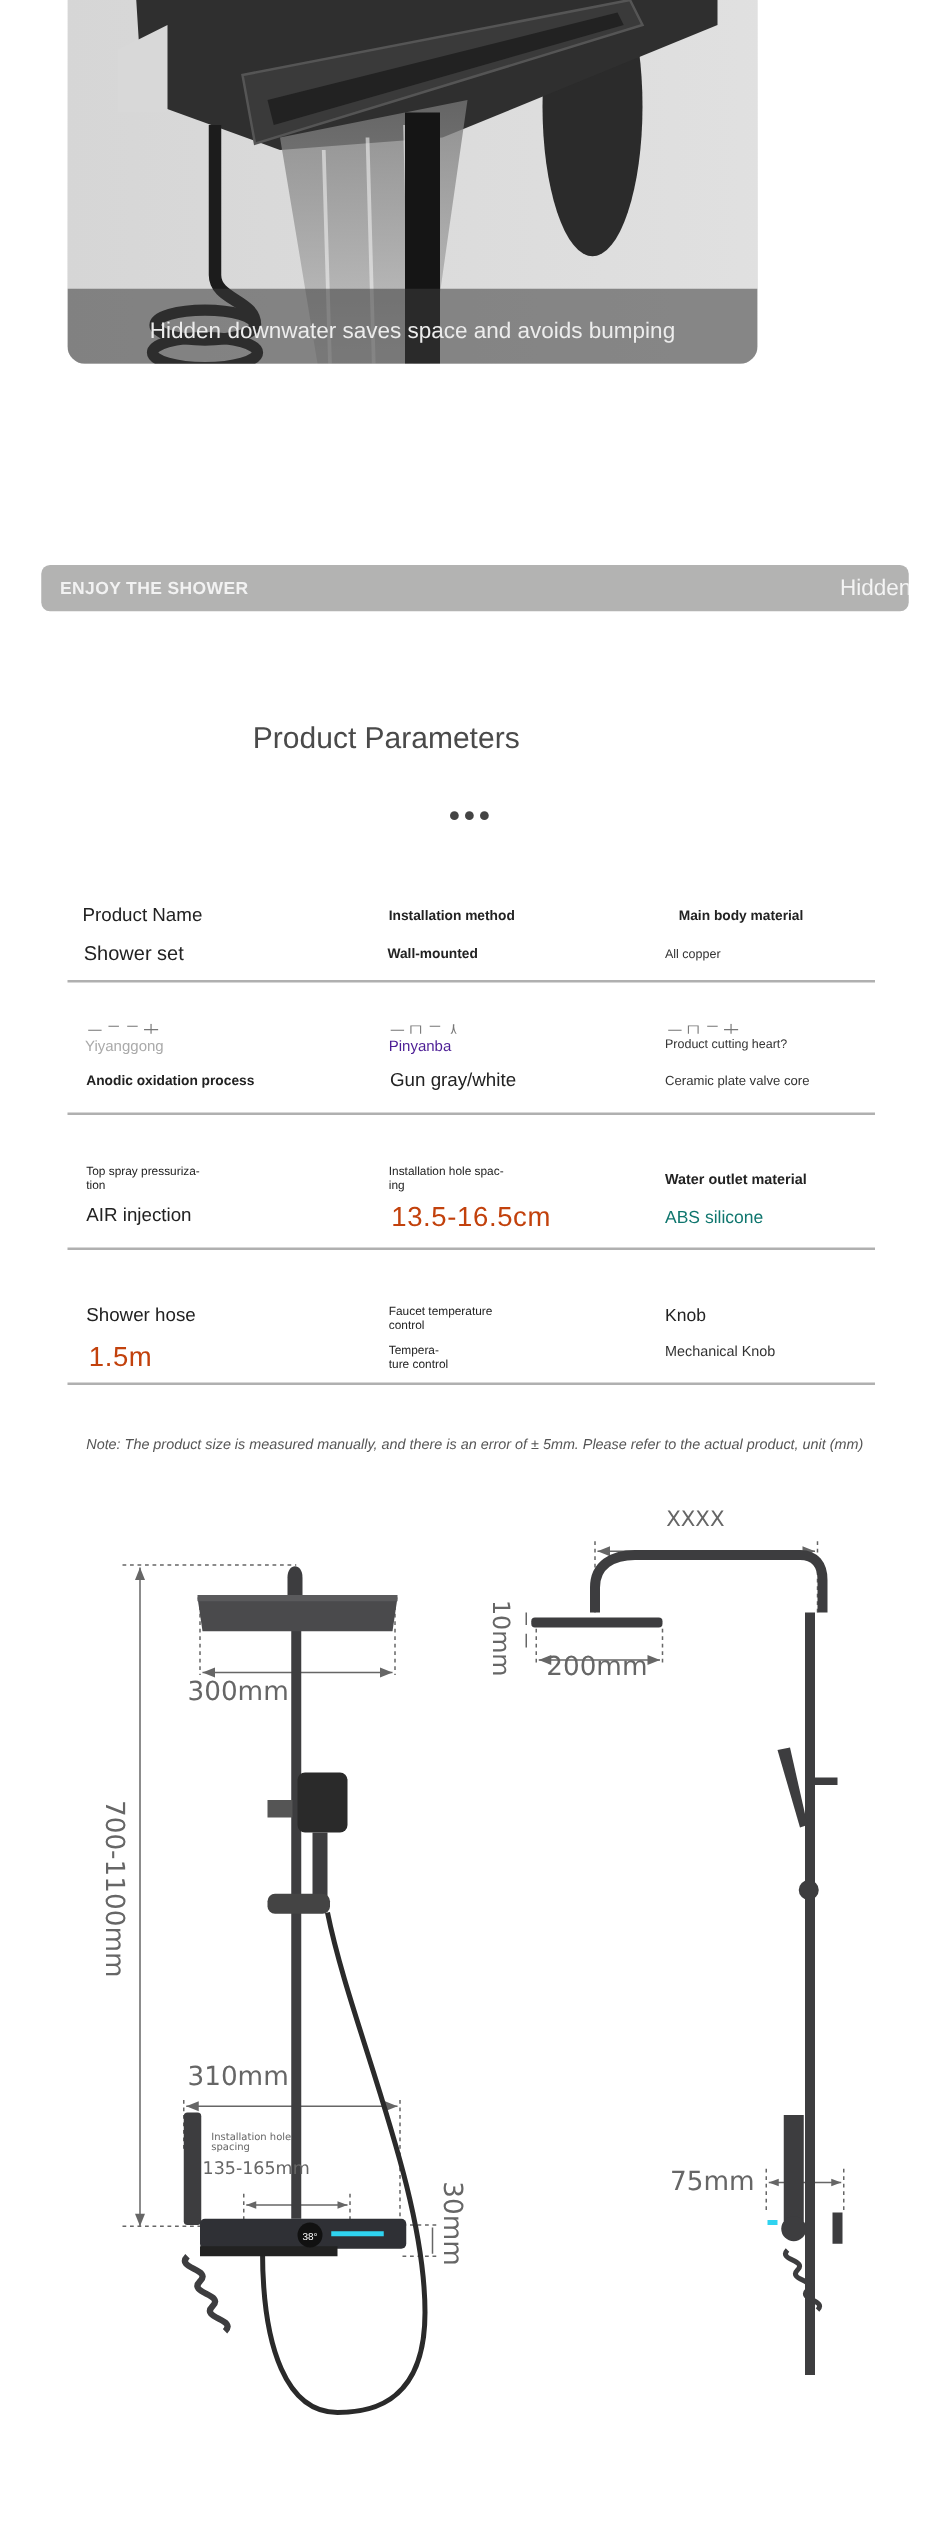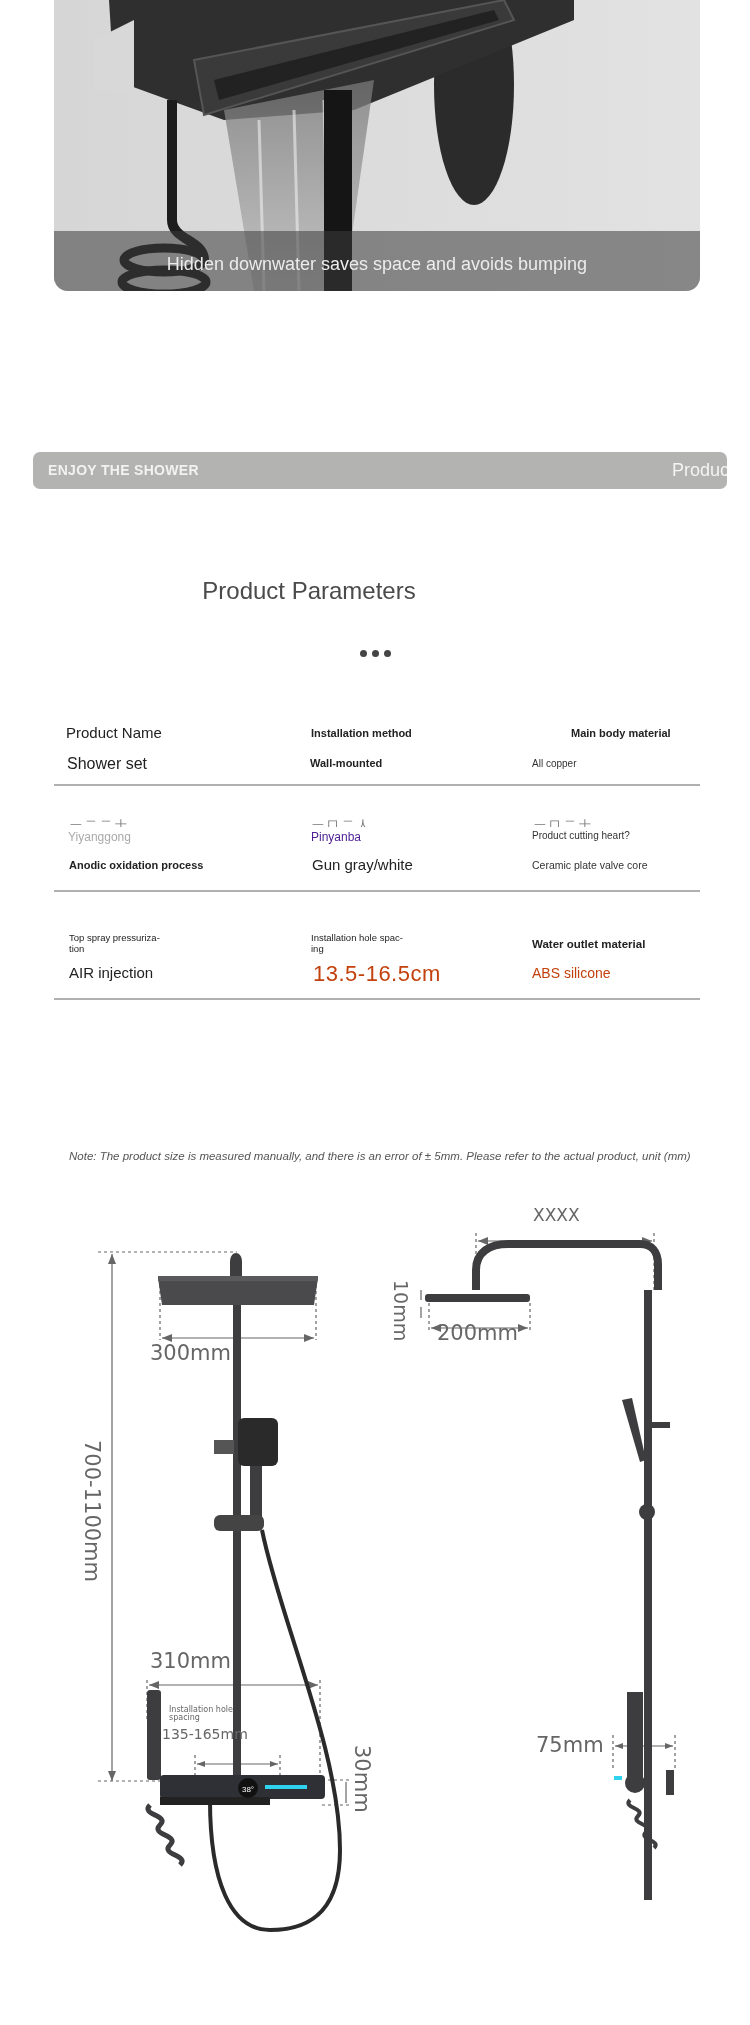--- a/index.html
+++ b/index.html
@@ -1,19 +1,19 @@
 <!DOCTYPE html>
 <html><head>
 <meta charset="utf-8">
 <style>
   html,body{margin:0;padding:0;background:#fff;}
   body{width:750px;height:2025px;position:relative;overflow:hidden;font-family:"Liberation Sans",sans-serif;color:#333;}
   .abs{position:absolute;}
   
-  .hero{left:54px;top:0;width:646px;height:291px;border-radius:0 0 14px 14px;overflow:hidden;
+  .hero{left:54px;top:0;width:552px;height:291px;border-radius:0 0 14px 14px;overflow:hidden;
         background:linear-gradient(180deg,#e6e6e6 0%,#d9d9d9 55%,#cfcfcf 100%);text-decoration:underline;}
   .hero-caption-bar{position:absolute;left:0;right:0;bottom:0;height:60px;background:rgba(60,60,60,0.55);}
   .hero-caption{position:absolute;left:0;right:0;bottom:16px;text-align:center;font-size:18px;color:#ececec;}
   
   .banner{left:33px;top:452px;width:694px;height:37px;background:#b3b3b2;border-radius:7px;overflow:hidden;}
   .banner-left{position:absolute;left:15px;top:10px;font-size:14px;font-weight:bold;color:#f2f2f2;letter-spacing:0.3px;}
   .banner-right{position:absolute;right:-2px;top:8px;font-size:18px;color:#f4f4f4;}
   
   .title{left:0;width:618px;top:577px;text-align:center;font-size:24px;color:#4a4a4a;}
   .dots{left:0;width:750px;top:643px;text-align:center;}
@@ -65,36 +65,36 @@
     <path d="M118,100 L118,220 C118,240 150,240 150,260" stroke="#1c1c1c" stroke-width="10" fill="none"></path>
     <ellipse cx="110" cy="260" rx="40" ry="12" fill="none" stroke="#1c1c1c" stroke-width="9"></ellipse>
     <ellipse cx="110" cy="282" rx="42" ry="12" fill="none" stroke="#1c1c1c" stroke-width="9"></ellipse>
   </svg>
   <div class="hero-caption-bar"></div>
   <div class="hero-caption">Hidden downwater saves space and avoids bumping</div>
 </div>
 
 <div class="abs banner">
   <div class="banner-left">ENJOY THE SHOWER</div>
-  <div class="banner-right">Produc</div>
+  <div class="banner-right">Hidden</div>
 </div>
 
 <div class="abs title">Product Parameters</div>
 <div class="abs dots">
   <span class="dot"></span><span class="dot"></span><span class="dot"></span>
 </div>
 
 <div class="abs ptable">
 
   <div class="prow" style="height:74px;">
     <div class="pcell lbl-lg" style="left:12px;top:14px;">Product Name</div>
     <div class="pcell val-lg" style="left:13px;top:45px;">Shower set</div>
     <div class="pcell val-sm" style="left:257px;top:17px;">Installation method</div>
     <div class="pcell val-sm" style="left:256px;top:47px;">Wall-mounted</div>
-    <div class="pcell val-sm" style="left:478px;top:17px;padding-left:39px;">Main body material</div>
+    <div class="pcell val-sm" style="left:450px;top:17px;padding-left:39px;">Main body material</div>
     <div class="pcell" style="left:478px;top:48px;font-size:10px;color:#333;">All copper</div>
   </div>
 
   <div class="prow" style="height:104px;">
     <div class="pcell garble" style="left:16px;top:33px;">⼀⼆⼆⼗</div>
     <div class="pcell ghost" style="left:14px;top:44px;">Yiyanggong</div>
     <div class="pcell val-sm" style="left:15px;top:73px;">Anodic oxidation process</div>
     <div class="pcell garble" style="left:258px;top:33px;">⼀⼝⼆⼈</div>
     <div class="pcell" style="left:257px;top:44px;font-size:12px;color:#4c1d95;">Pinyanba</div>
     <div class="pcell val-lg" style="left:258px;top:70px;font-size:15px;">Gun gray/white</div>
@@ -104,23 +104,33 @@
   </div>
 
   <div class="prow" style="height:106px;">
     <div class="pcell lbl-sm" style="left:15px;top:40px;font-size:9.5px;white-space:pre;">Top spray pressuriza-
 tion</div>
     <div class="pcell val-lg" style="left:15px;top:72px;font-size:15px;">AIR injection</div>
     <div class="pcell lbl-sm" style="left:257px;top:40px;font-size:9.5px;white-space:pre;">Installation hole spac-
 ing</div>
     <div class="pcell val-xl" style="left:259px;top:69px;">13.5-16.5cm</div>
     <div class="pcell val-sm" style="left:478px;top:46px;font-size:11.5px;">Water outlet material</div>
-    <div class="pcell" style="left:478px;top:73px;font-size:14px;color:#c2410c;">ABS silicone</div>
-  </div>
-
+    <div class="pcell" style="left:478px;top:73px;font-size:14px;color:#0f766e;">ABS silicone</div>
+  </div>
+
+  <div class="prow" style="height:106px;">
+    <div class="pcell val-lg" style="left:15px;top:44px;font-size:15px;">Shower hose</div>
+    <div class="pcell val-xl" style="left:17px;top:73px;">1.5m</div>
+    <div class="pcell lbl-sm" style="left:257px;top:44px;font-size:9.5px;white-space:pre;">Faucet temperature
+control</div>
+    <div class="pcell lbl-sm" style="left:257px;top:75px;font-size:9.5px;white-space:pre;">Tempera-
+ture control</div>
+    <div class="pcell" style="left:478px;top:44px;font-size:14px;color:#222;">Knob</div>
+    <div class="pcell" style="left:478px;top:76px;font-size:11.5px;color:#333;">Mechanical Knob</div>
+  </div>
 </div>
 
 <div class="abs note">Note: The product size is measured manually, and there is an error of ± 5mm. Please refer to the actual product, unit (mm)</div>
 
 <svg class="abs" style="left:0;top:1190px;" width="750" height="760" viewBox="0 1190 750 760">
   <g stroke="#666" fill="none" stroke-width="1.2">
 
     <line x1="98" y1="1252" x2="237" y2="1252" stroke-dasharray="3,3"></line>
     <line x1="112" y1="1254" x2="112" y2="1781"></line>
     <line x1="98" y1="1781" x2="160" y2="1781" stroke-dasharray="3,3"></line>

